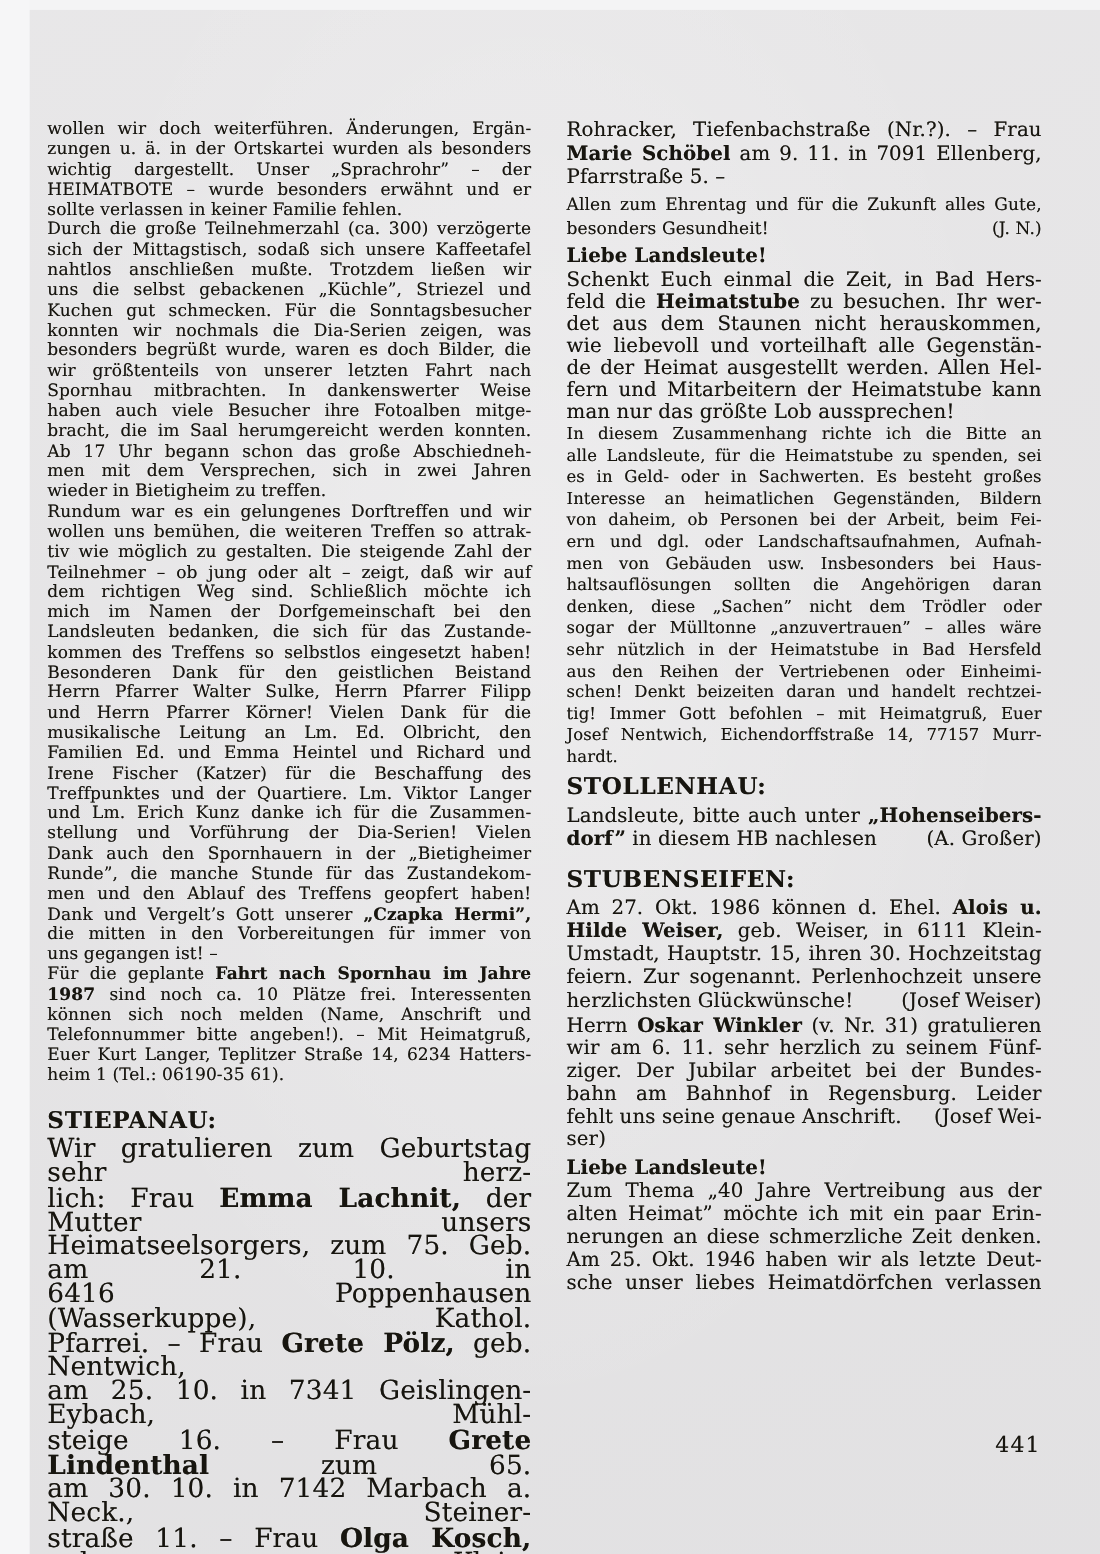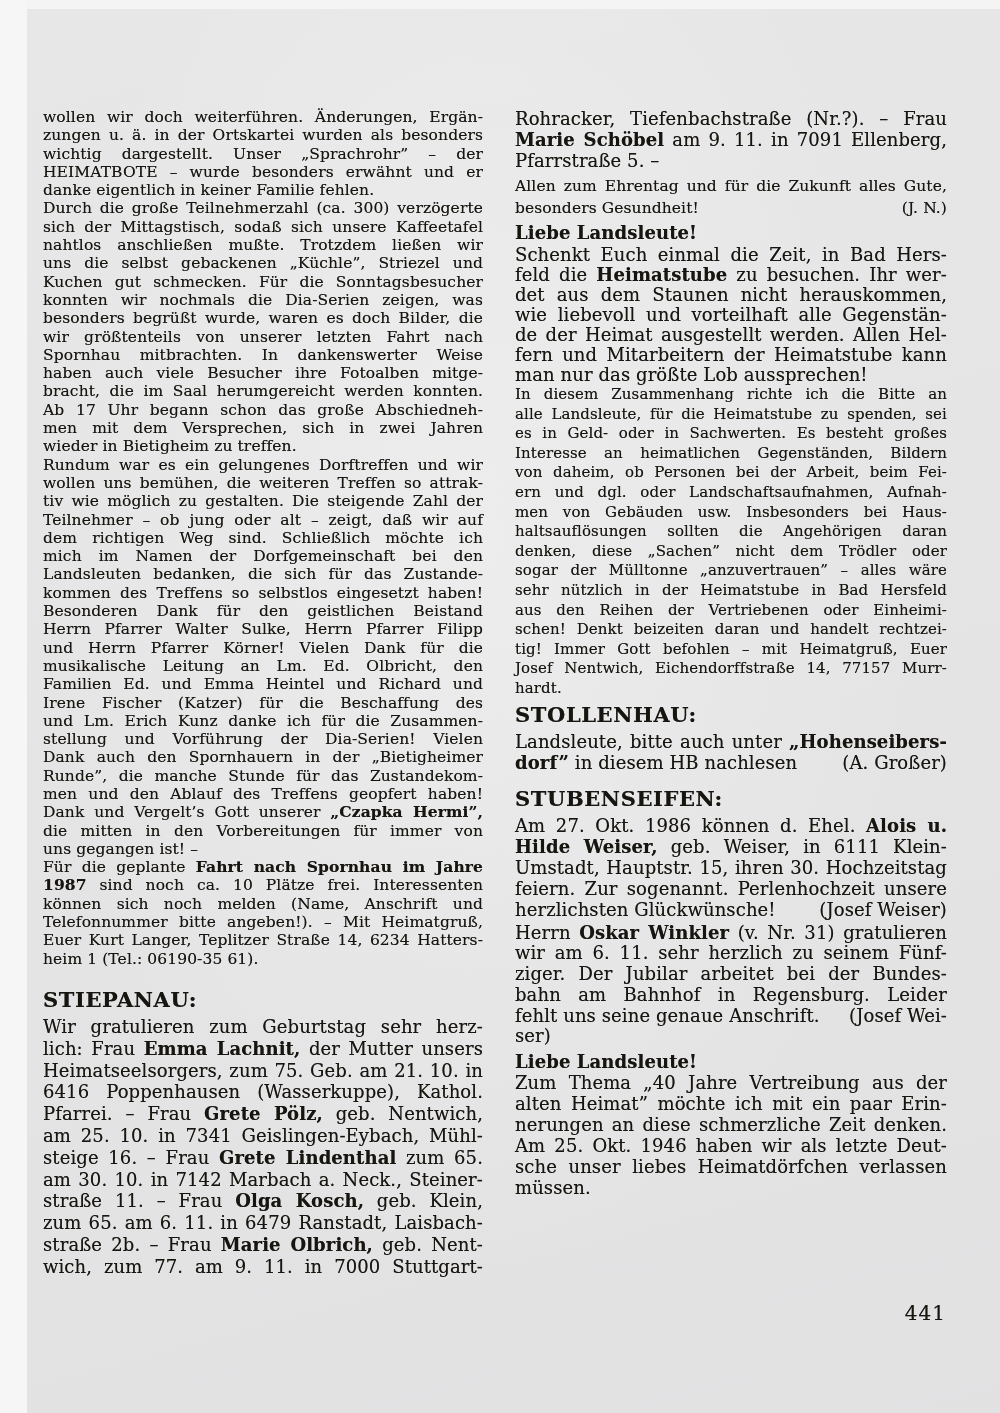--- a/index.html
+++ b/index.html
@@ -25,21 +25,21 @@
   .line{
     text-align:justify;text-align-last:justify;
     white-space:normal;
     letter-spacing:0.1px;
     text-shadow:0 0 .4px rgba(23,21,15,.55);
   }
   .line.last{text-align:left;text-align-last:left;}
   .line.split{display:flex;justify-content:space-between;text-align:right;text-align-last:left;}
   
   .para.sm  .line{font-size:15.5px;line-height:18.3px;}
-  .para.md  .line{font-size:18px;  line-height:21.8px;}
+  .para.md  .line{font-size:24px;  line-height:21.8px;}
   .para.lg  .line{font-size:18px;  line-height:21px;}
   .para.lgt .line{font-size:18px;  line-height:20px;}
   .para.lg8 .line{font-size:18px;  line-height:20.8px;}
   .para.xs  .line{font-size:15px;  line-height:19.6px;}
   .para.xsg .line{font-size:15.5px;line-height:21.5px;}
   .heading{
     font-weight:bold;font-size:21px;line-height:26px;
     letter-spacing:0.6px;
     text-shadow:0 0 .4px rgba(23,21,15,.6);
   }
@@ -55,21 +55,21 @@
 
 <div class="page" style="color: rgb(23, 21, 15);">
   <div class="edge-top"></div>
   <div class="edge-left"></div>
   <div class="col col-left">
       <div class="para sm">
         <div class="line">wollen wir doch weiterführen. Änderungen, Ergän-</div>
         <div class="line">zungen u. ä. in der Ortskartei wurden als besonders</div>
         <div class="line">wichtig dargestellt. Unser „Sprachrohr” – der</div>
         <div class="line">HEIMATBOTE – wurde besonders erwähnt und er</div>
-        <div class="line last">danke eigentlich in keiner Familie fehlen.</div>
+        <div class="line last">sollte verlassen in keiner Familie fehlen.</div>
       </div>
       <div class="para sm">
         <div class="line">Durch die große Teilnehmerzahl (ca. 300) verzögerte</div>
         <div class="line">sich der Mittagstisch, sodaß sich unsere Kaffeetafel</div>
         <div class="line">nahtlos anschließen mußte. Trotzdem ließen wir</div>
         <div class="line">uns die selbst gebackenen „Küchle”, Striezel und</div>
         <div class="line">Kuchen gut schmecken. Für die Sonntagsbesucher</div>
         <div class="line">konnten wir nochmals die Dia-Serien zeigen, was</div>
         <div class="line">besonders begrüßt wurde, waren es doch Bilder, die</div>
         <div class="line">wir größtenteils von unserer letzten Fahrt nach</div>
@@ -88,20 +88,21 @@
         <div class="line">dem richtigen Weg sind. Schließlich möchte ich</div>
         <div class="line">mich im Namen der Dorfgemeinschaft bei den</div>
         <div class="line">Landsleuten bedanken, die sich für das Zustande-</div>
         <div class="line">kommen des Treffens so selbstlos eingesetzt haben!</div>
         <div class="line">Besonderen Dank für den geistlichen Beistand</div>
         <div class="line">Herrn Pfarrer Walter Sulke, Herrn Pfarrer Filipp</div>
         <div class="line">und Herrn Pfarrer Körner! Vielen Dank für die</div>
         <div class="line">musikalische Leitung an Lm. Ed. Olbricht, den</div>
         <div class="line">Familien Ed. und Emma Heintel und Richard und</div>
         <div class="line">Irene Fischer (Katzer) für die Beschaffung des</div>
+        <div class="line">Treffpunktes und der Quartiere. Lm. Viktor Langer</div>
         <div class="line">und Lm. Erich Kunz danke ich für die Zusammen-</div>
         <div class="line">stellung und Vorführung der Dia-Serien! Vielen</div>
         <div class="line">Dank auch den Spornhauern in der „Bietigheimer</div>
         <div class="line">Runde”, die manche Stunde für das Zustandekom-</div>
         <div class="line">men und den Ablauf des Treffens geopfert haben!</div>
         <div class="line">Dank und Vergelt’s Gott unserer <b>„Czapka Hermi”,</b></div>
         <div class="line">die mitten in den Vorbereitungen für immer von</div>
         <div class="line last">uns gegangen ist! –</div>
       </div>
       <div class="para sm">
@@ -203,17 +204,16 @@
       </div>
       <div class="para lg" style="margin-top: 4px;">
         <div class="line last"><b>Liebe Landsleute!</b></div>
       </div>
       <div class="para lg">
         <div class="line">Zum Thema „40 Jahre Vertreibung aus der</div>
         <div class="line">alten Heimat” möchte ich mit ein paar Erin-</div>
         <div class="line">nerungen an diese schmerzliche Zeit denken.</div>
         <div class="line">Am 25. Okt. 1946 haben wir als letzte Deut-</div>
         <div class="line">sche unser liebes Heimatdörfchen verlassen</div>
-        <div class="line last">müssen.</div>
       </div>
     </div>
   <div class="page-number">441</div>
 </div>
 
 </body></html>

